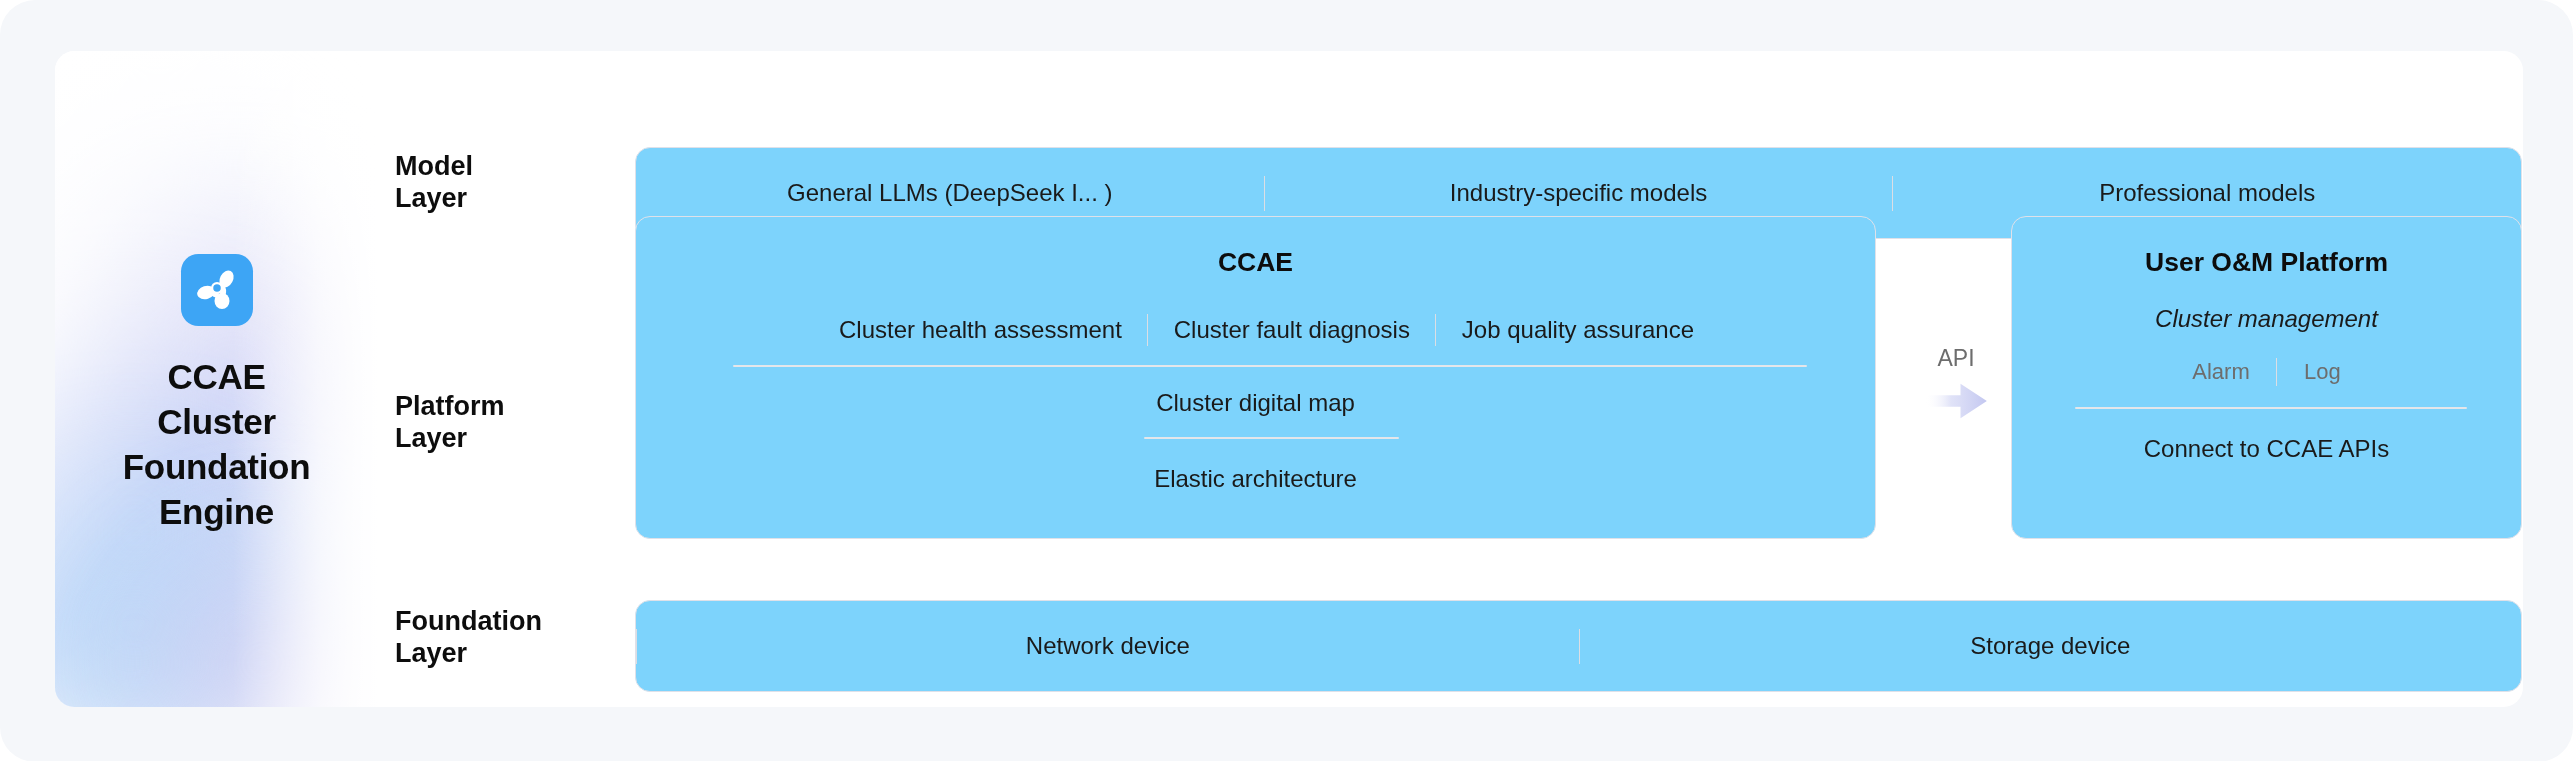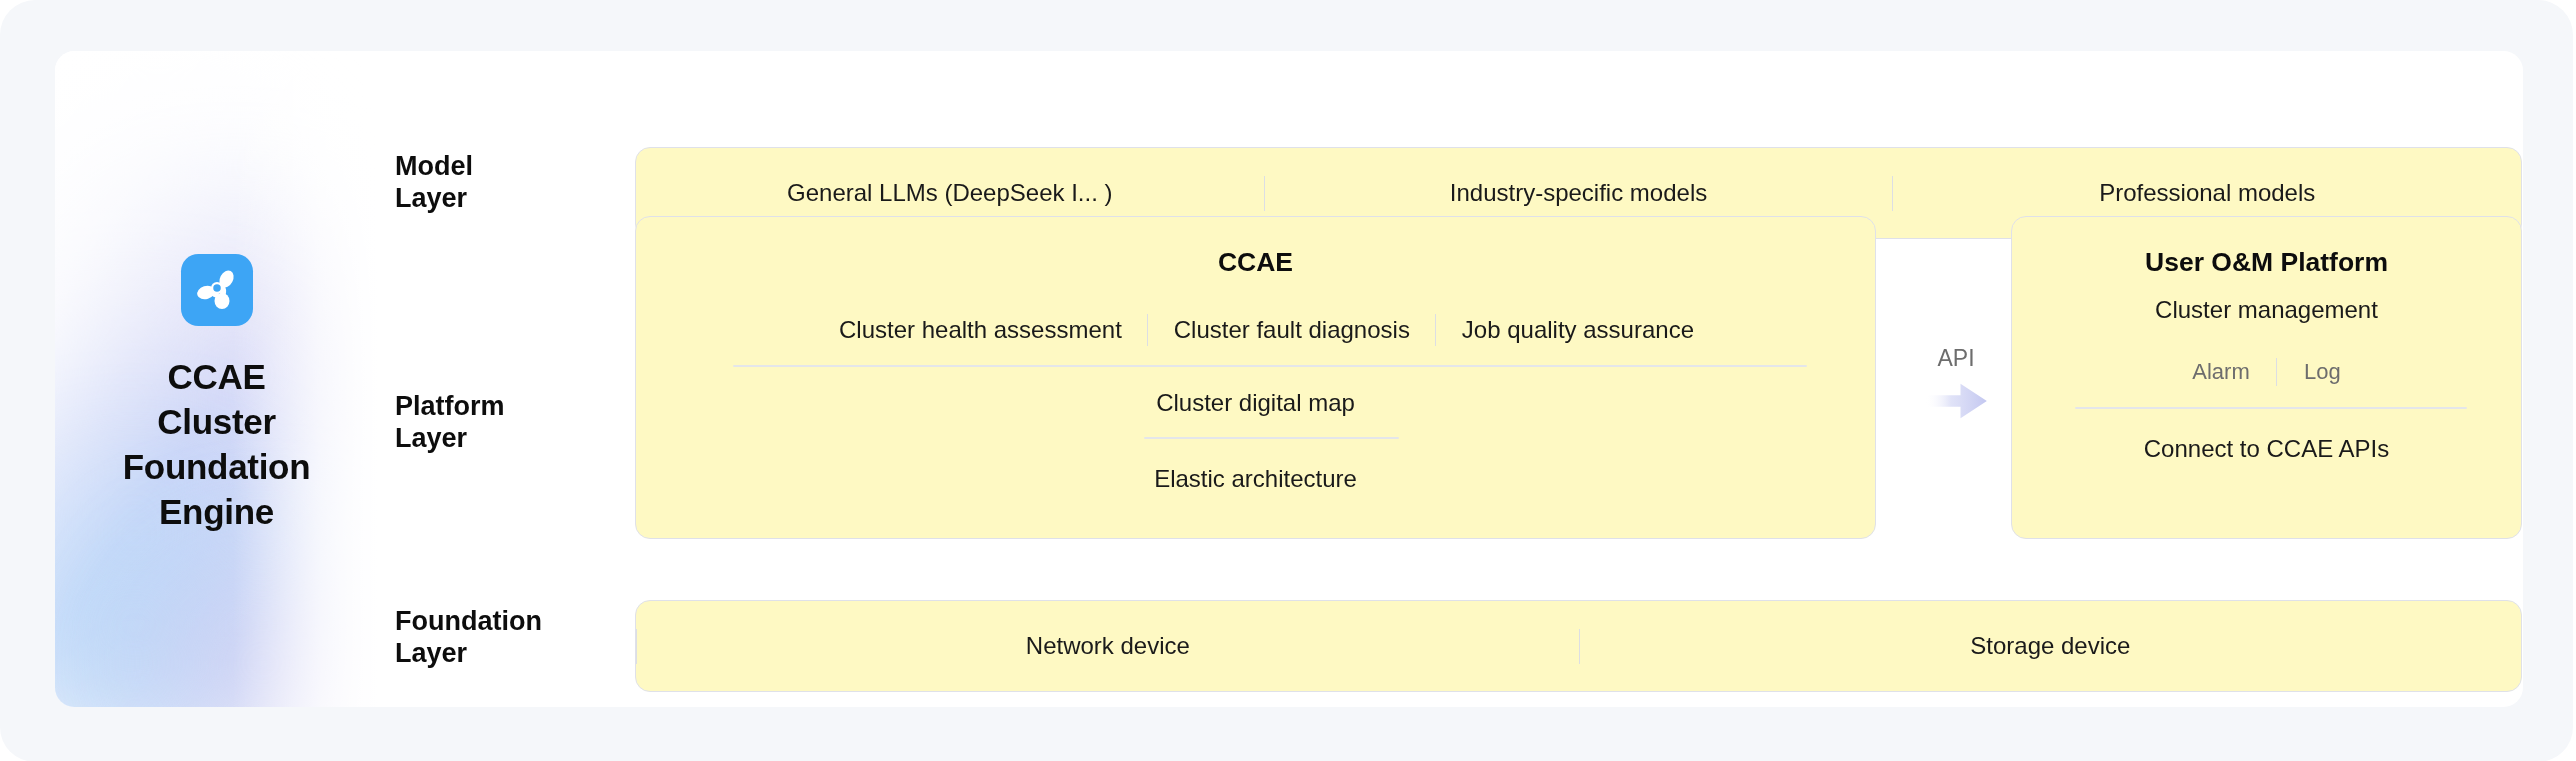--- a/index.html
+++ b/index.html
@@ -119,21 +119,21 @@
     line-height: 32px;
     font-weight: 700;
     color: #0d0d0d;
     width: 190px;
   }
 
   .panel-box {
     position: absolute;
     border: 1.2px solid #dfe1e9;
     border-radius: 15px;
-    background: #fef9c3;
+    background: #7dd3fc;
     box-sizing: border-box;
   }
 
   
   .split-row {
     display: flex;
     width: 100%;
     height: 100%;
     align-items: center;
   }
@@ -231,21 +231,21 @@
     font-weight: 700;
     color: #0d0d0d;
   }
   .om-line {
     position: absolute;
     left: 0; right: 0;
     text-align: center;
     font-size: 24px;
     color: #1a1a1a;
   }
-  .om-cluster { top: 79px; }
+  .om-cluster { top: 88px; font-style: italic; }
   .om-pair {
     position: absolute;
     left: 0; right: 0;
     top: 141px;
     display: flex;
     align-items: center;
     justify-content: center;
   }
   .om-pair .sub {
     font-size: 22px;

